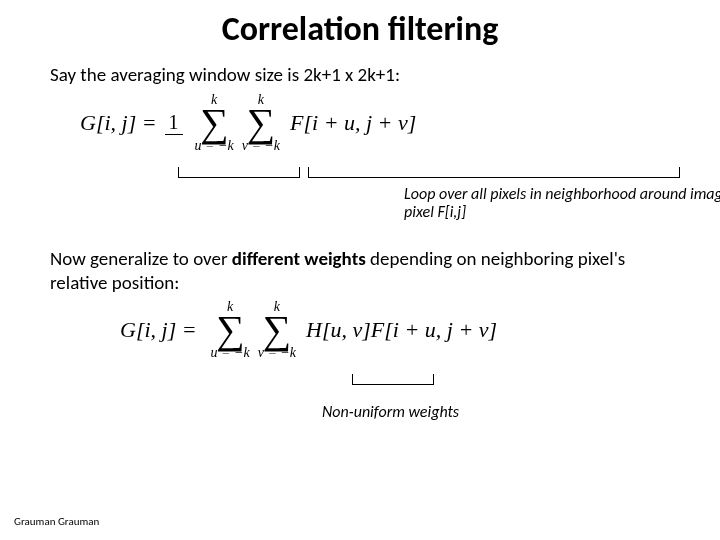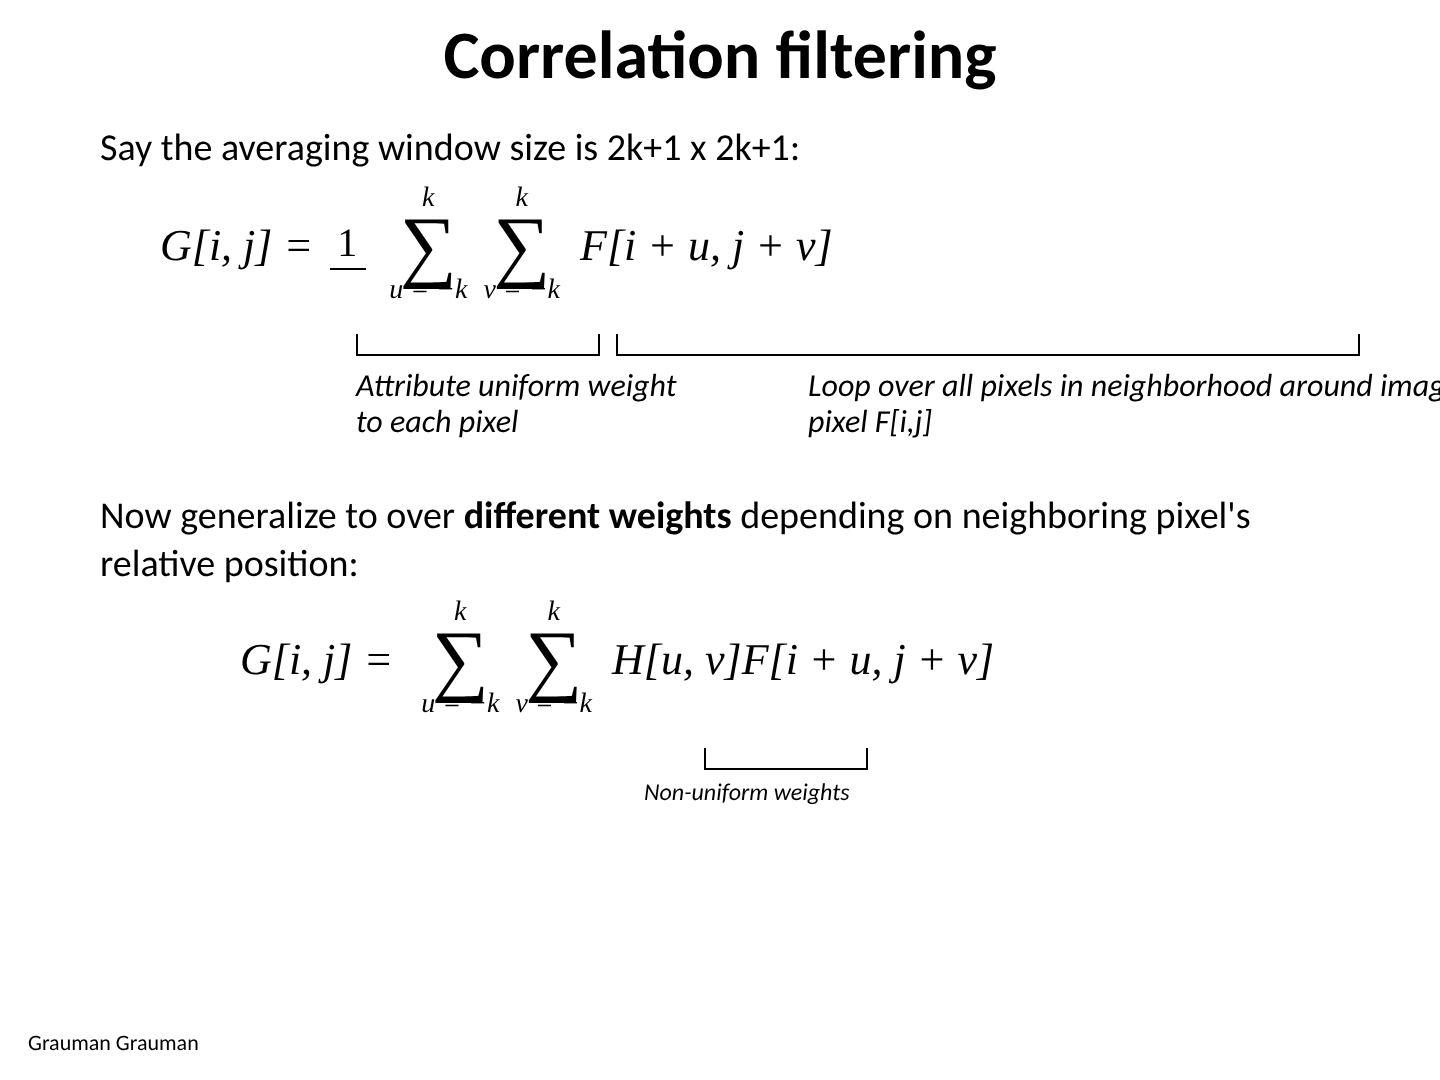--- a/index.html
+++ b/index.html
@@ -105,24 +105,24 @@
     position: relative;
     height: 72px;
   }
   .brace-row2 {
     position: relative;
     margin: 2px 0 0 90px;
     height: 16px;
   }
   .ann-row2 {
     position: relative;
-    margin: 0 0 10px 90px;
+    margin: 12px 0 10px 90px;
     height: 22px;
     font-style: italic;
-    font-size: 12px;
+    font-size: 16px;
   }
 
   .credit {
     position: absolute;
     left: 14px;
     bottom: 12px;
     font-size: 11px;
   }
 </style>
 </head>
@@ -153,21 +153,20 @@
       </span>
       <span class="it" style="margin-left:6px">F[i + u, j + v]</span>
     </div>
   </div>
 
   <div class="brace-row1">
     <div class="brace" style="left:98px; width:120px;"></div>
     <div class="brace" style="left:228px; width:370px;"></div>
   </div>
   <div class="ann-row1">
-    <div class="ann" style="left:98px; width:170px;">Attribute uniform weight to each pixel</div>
     <div class="ann" style="left:280px; width:340px;margin-left:44px;">Loop over all pixels in neighborhood around image pixel F[i,j]</div>
   </div>
 
   <p class="body-text">
     <span>Now generalize to over </span><span class="bold">different weights</span><span> depending on neighboring pixel's relative position:</span>
   </p>
 
   <div class="eq2-wrap">
     <div class="eq-img">
       <span class="it">G[i, j] =</span>

